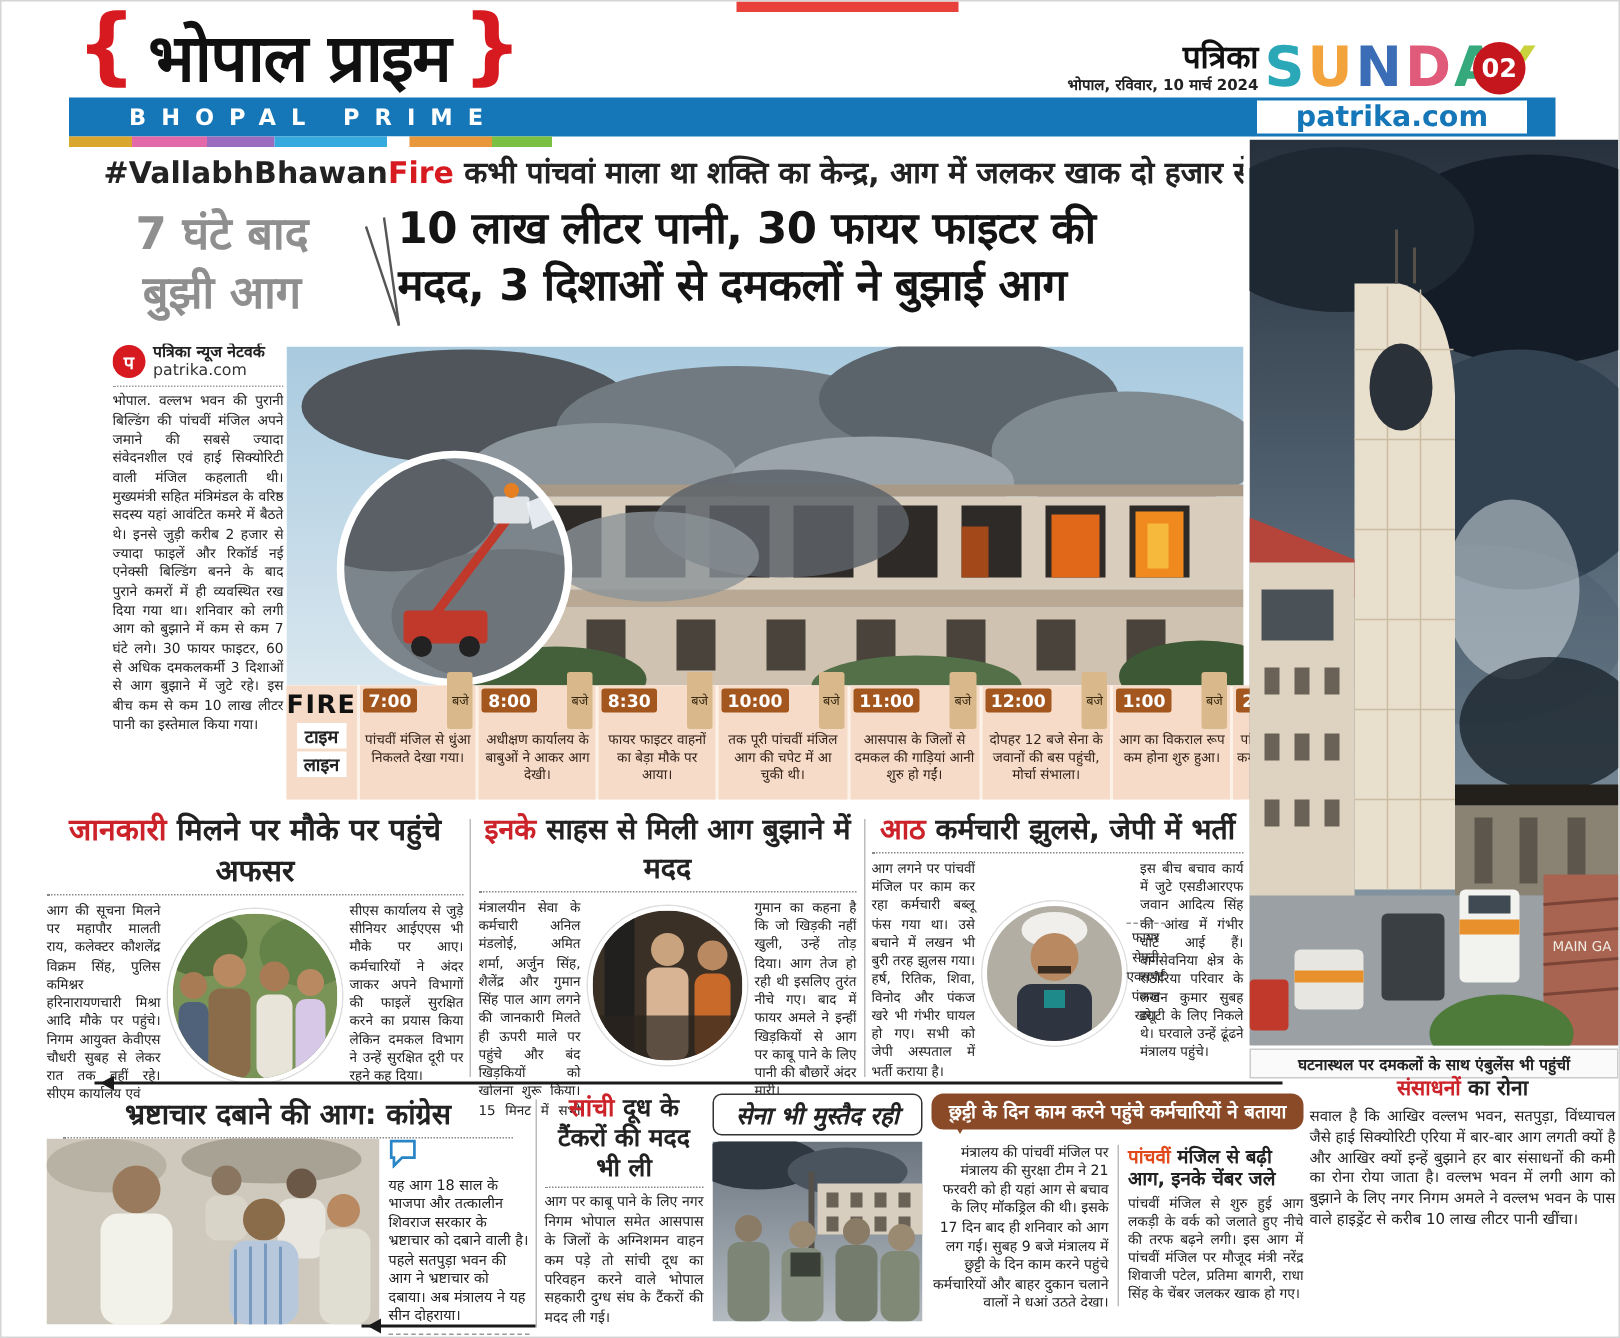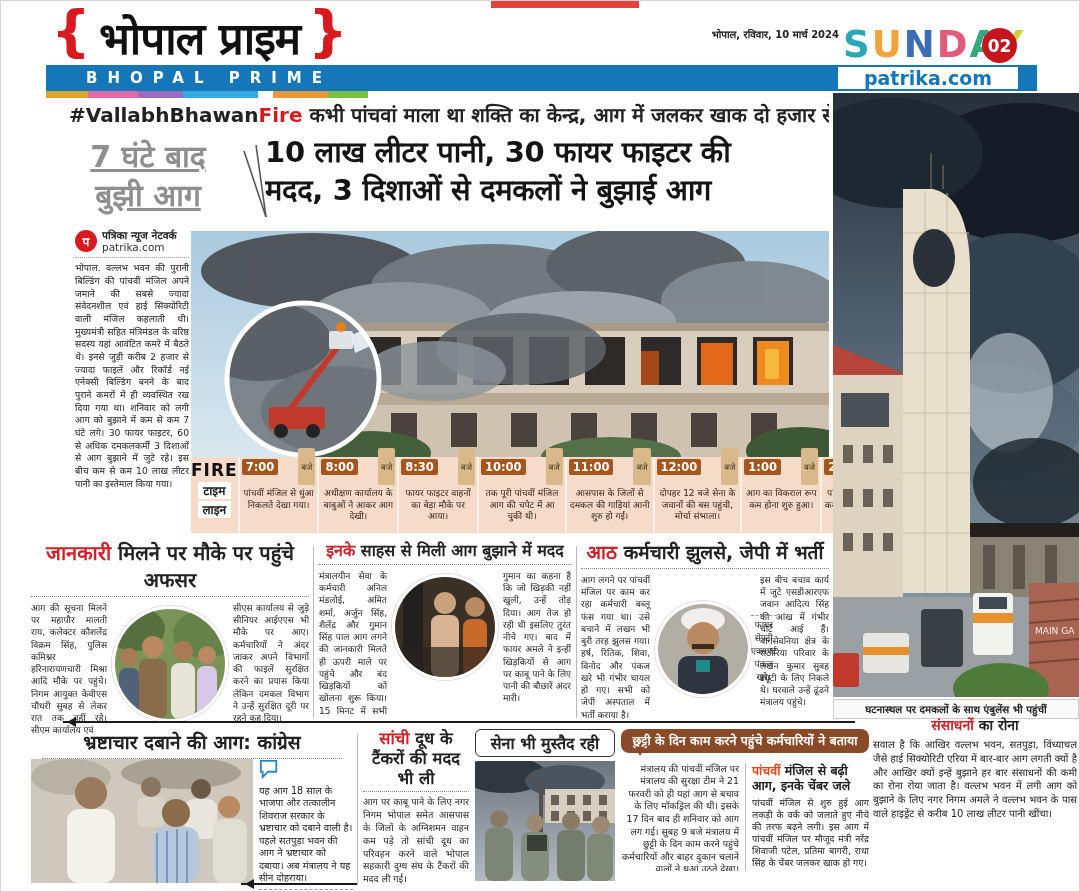--- a/index.html
+++ b/index.html
@@ -24,21 +24,21 @@
   #site-chip{position:absolute;left:792px;top:2px;width:180px;height:22px;background:#fff;
              display:flex;align-items:center;justify-content:center;color:#1577b8;font-size:19px;font-weight:bold;}
   #stripe{left:45px;top:90px;height:7px;display:flex;}
   #stripe span{display:block;height:7px;}
   .st0{width:42px;} .st1{width:50px;} .st2{width:45px;} .st3{width:75px;}
   .st4{width:15px;} .st5{width:55px;} .st6{width:40px;}
   
   #kicker{left:68px;top:100px;width:760px;font-size:20px;font-weight:bold;white-space:nowrap;overflow:hidden;}
   #kicker .red{color:#d71920;}
   #lead-side{left:56px;top:136px;width:182px;text-align:center;font-size:30px;font-weight:bold;
-             color:#8f8f8f;line-height:1.3;text-decoration:underline;}
+             color:#8f8f8f;line-height:1.3;}
   #connector{left:240px;top:142px;}
   #headline{left:264px;top:132px;width:566px;font-size:29px;font-weight:bold;color:#141414;
             line-height:1.32;white-space:nowrap;overflow:hidden;letter-spacing:-0.3px;}
   
   #article{left:74px;top:228px;width:114px;height:302px;overflow:hidden;}
   #byline{display:flex;align-items:center;gap:5px;border-bottom:1px dotted #999;padding-bottom:4px;}
   #byline-logo{width:22px;height:22px;border-radius:50%;background:#d71920;color:#fff;font-size:12px;
                font-weight:bold;display:flex;align-items:center;justify-content:center;flex:0 0 22px;}
   #byline .l1{font-size:10.5px;font-weight:bold;line-height:1.15;}
   #byline .l2{font-size:10.5px;color:#333;line-height:1.15;}
@@ -59,21 +59,21 @@
   .tl-time .t{background:#a3561d;color:#fff;font-size:11.5px;font-weight:bold;padding:1px 4px;border-radius:2px;}
   .tl-time .s{background:#d9b98c;color:#3a2a12;font-size:8.5px;padding:13px 3px;border-radius:2px;}
   .tl-note{font-size:9px;line-height:1.28;color:#33231a;margin-top:3px;}
   
   .sec-head{font-weight:bold;text-align:center;border-bottom:1px dotted #888;padding-bottom:3px;}
   .sec-head .red{color:#cc2229;}
   .sec-body{font-size:9px;line-height:1.36;text-align:justify;color:#232323;}
   #sec-officers{left:30px;top:538px;width:278px;height:184px;}
   #sec-officers .sec-head{font-size:20px;}
   #sec-bravery{left:318px;top:538px;width:252px;height:184px;}
-  #sec-bravery .sec-head{font-size:16px;}
+  #sec-bravery .sec-head{font-size:19px;}
   #sec-injured{left:580px;top:538px;width:248px;height:184px;}
   #sec-injured .sec-head{font-size:19px;}
   .sec-cols{display:flex;gap:5px;margin-top:5px;height:146px;overflow:hidden;}
   .sec-cols .txt{flex:1;}
   .circ{border-radius:50%;overflow:hidden;flex:0 0 auto;border:3px solid #fff;box-shadow:0 0 0 1px #ddd;}
   .mid-col{display:flex;flex-direction:row;align-items:center;flex:0 0 auto;}
   .photo-cap{font-size:9px;color:#222;text-align:center;border-top:1px dashed #999;margin-top:3px;padding-top:2px;}
   .vdiv{width:1px;background:#bbb;}
   #vdiv1{left:312px;top:545px;height:172px;}
   #vdiv2{left:575px;top:545px;height:172px;}
@@ -89,21 +89,21 @@
   #congress-photo{position:absolute;left:0;top:30px;}
   #quote-block{position:absolute;left:228px;top:30px;width:94px;}
   #quote-text{font-size:9.6px;line-height:1.3;color:#232323;}
   #quote-by{font-size:9.6px;margin-top:4px;border-top:1px dashed #999;padding-top:3px;line-height:1.25;}
   #vdiv3{left:356px;top:732px;height:152px;}
   #sanchi{left:362px;top:728px;width:106px;height:160px;}
   #sanchi .sec-head{font-size:16.5px;line-height:1.2;}
   #sanchi .sec-body{margin-top:4px;font-size:9.4px;}
   #army{left:474px;top:728px;width:140px;height:160px;}
   #army-head{border:1.5px solid #333;border-radius:6px;background:#fff;font-size:16px;font-weight:bold;
-             text-align:center;padding:2px 0;}
+             text-align:center;padding:2px 0;font-style:italic;}
   #holiday{left:620px;top:728px;width:248px;height:160px;}
   #holiday-banner{background:#8a4a28;border-radius:8px;color:#fff;font-size:12.5px;font-weight:bold;
                   text-align:center;padding:4px 6px;position:relative;line-height:1.25;}
   #holiday-banner:after{content:"";position:absolute;left:14px;bottom:-8px;border:5px solid transparent;
                         border-top:9px solid #8a4a28;}
   #holiday-cols{display:flex;gap:6px;margin-top:10px;height:108px;overflow:hidden;}
   #holiday-body{flex:0 0 118px;font-size:9.4px;line-height:1.34;text-align:right;color:#232323;}
   #holiday-vr{width:1px;background:#bbb;}
   #fifth{flex:1;}
   #fifth-head{font-size:12.5px;font-weight:bold;line-height:1.25;}
@@ -122,20 +122,21 @@
 
   <div id="red-strip" class="abs"></div>
 
   <div id="masthead" class="abs">
     <span class="brace">{</span>
     <span id="masthead-title">भोपाल प्राइम</span>
     <span class="brace">}</span>
   </div>
 
   <div id="hdr-right" class="abs">
+    <div id="hdr-brand">पत्रिका</div>
     <div id="hdr-date">भोपाल, रविवार, 10 मार्च 2024</div>
   </div>
 
   <div id="sunday" class="abs"><span style="color: rgb(42, 168, 184);">S</span><span style="color: rgb(242, 163, 60);">U</span><span style="color: rgb(58, 109, 181);">N</span><span style="color: rgb(224, 90, 122);">D</span><span style="color: rgb(53, 168, 124);">A</span><span style="color: rgb(201, 210, 60);">Y</span>
   </div>
 
   <div id="page-badge" class="abs">02</div>
 
   <div id="blue-bar" class="abs">
     <span id="band-title">BHOPAL PRIME</span>

